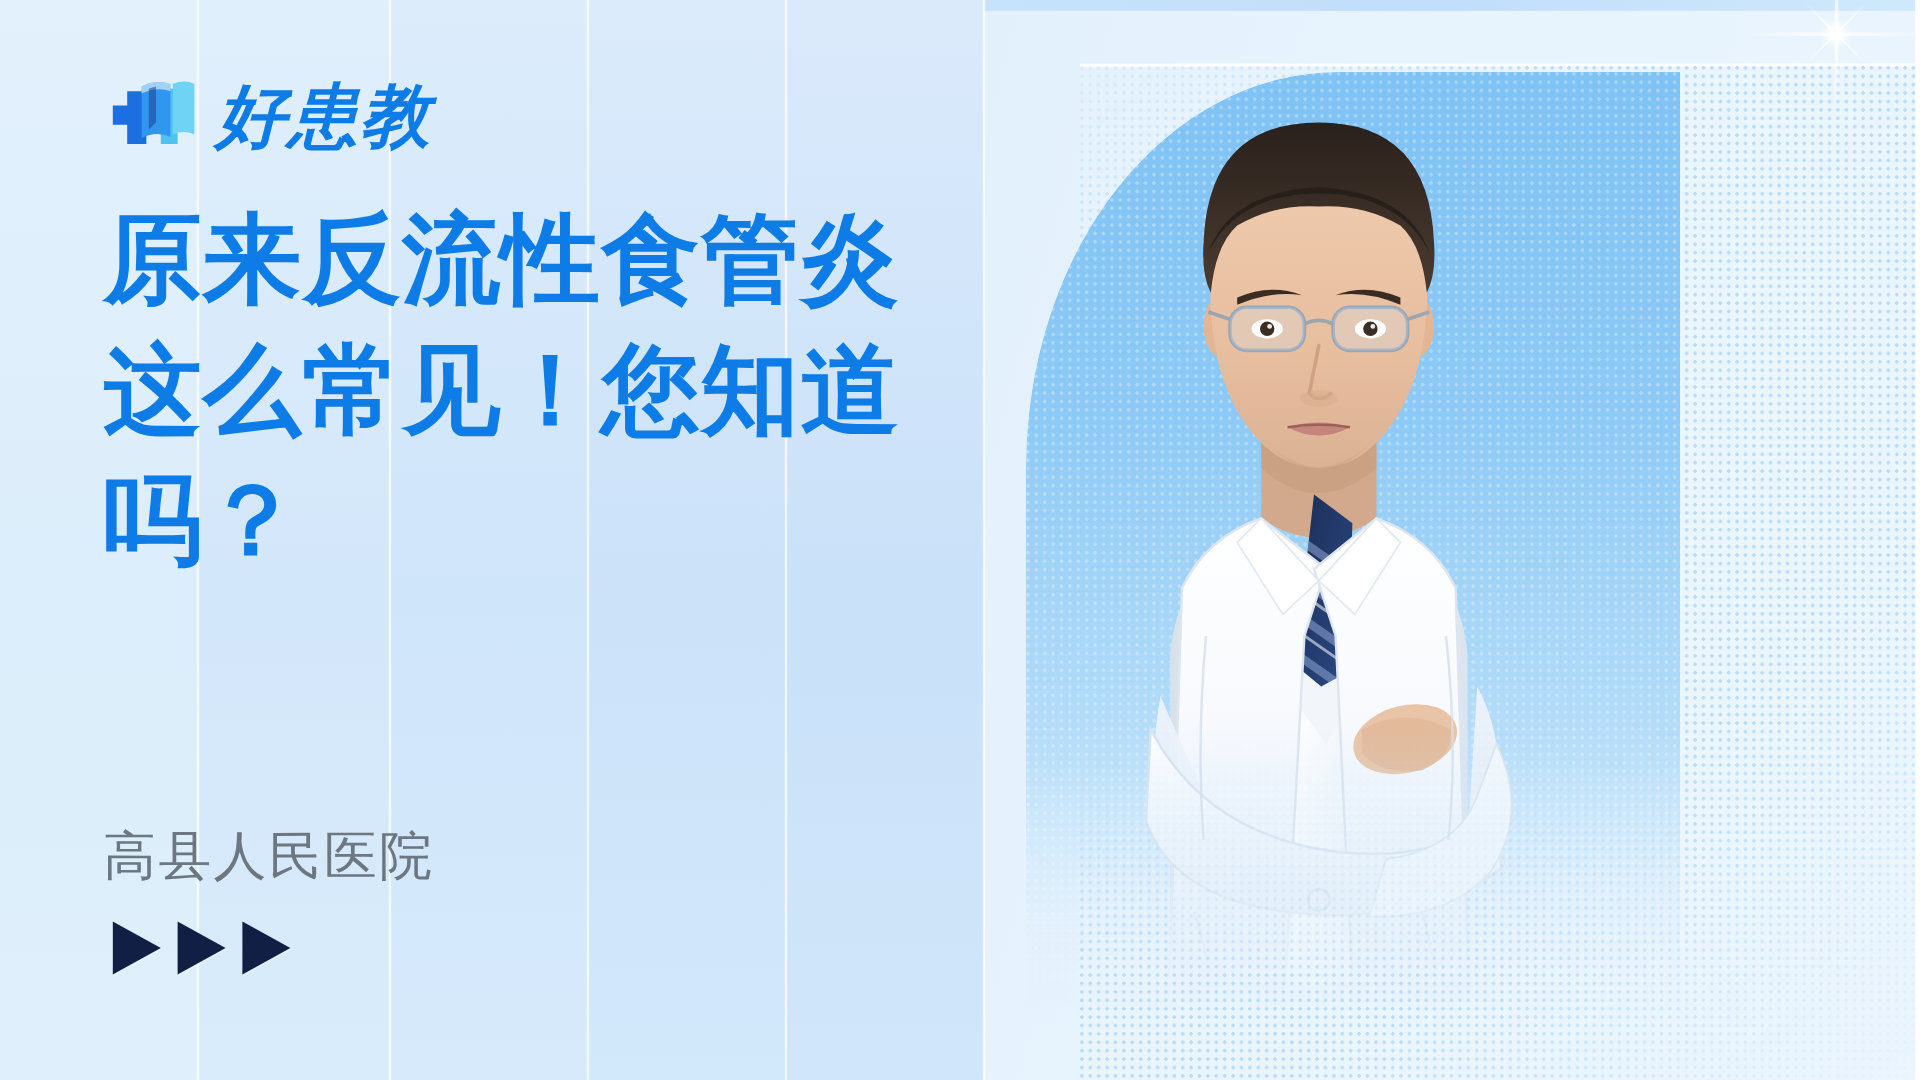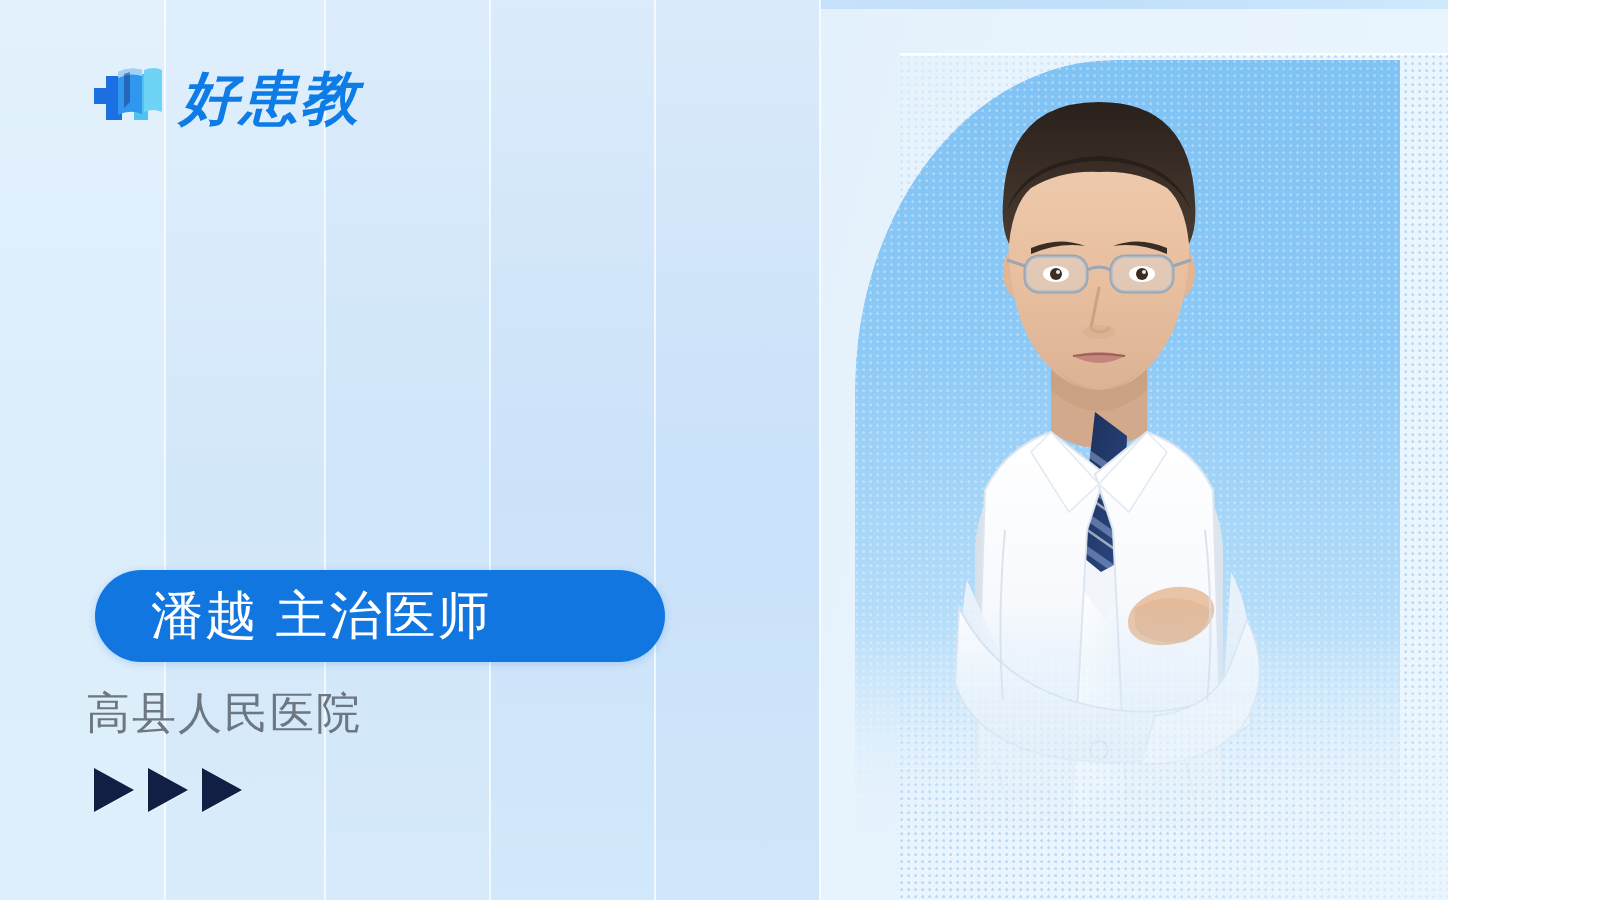--- a/index.html
+++ b/index.html
@@ -5,21 +5,21 @@
 <style>
   html, body {
     margin: 0;
     padding: 0;
     background: #ffffff;
   }
   * { box-sizing: border-box; }
 
   .poster {
     position: relative;
-    width: 1448px;
+    width: 1596px;
     height: 900px;
     overflow: hidden;
     font-family: "Liberation Sans", "DejaVu Sans", sans-serif;
     background: linear-gradient(180deg, #dceefb 0%, #dcecfa 40%, #dbeafa 100%);
     text-decoration: underline;
   }
 
   
   .bg-base {
     position: absolute;
@@ -380,22 +380,24 @@
       <path d="M18 14 h16 v12 h12 v16 h-12 v16 h-16 v-16 h-12 v-16 h12 z" fill="#1b6fe0"></path>
       <path d="M46 12 h14 v16 h12 v14 h-12 v16 h-14 z" fill="#4fc2ef"></path>
       <path d="M30 10 q12 -6 24 -2 l0 44 q-12 -5 -24 1 z" fill="#2f97f0"></path>
       <path d="M30 10 q12 -6 24 -2 l0 6 q-12 -4 -24 2 z" fill="#ffffff" opacity=".55"></path>
       <path d="M36 12 l0 34 l6 -6 l0 -30 z" fill="#1b3f8c" opacity=".55"></path>
       <path d="M56 8 q10 -4 18 0 l0 42 q-9 -4 -18 0 z" fill="#6fd3f5"></path>
     </svg>
     <div class="brand-name">好患教</div>
   </div>
 
-
-  <div class="doctor-pill">潘越 主治医师</div>
+  <div class="headline">原来反流性食管炎
+这么常见！您知道
+吗？</div>
+
 
   <div class="hospital">高县人民医院</div>
 
   <div class="arrows">
     <div class="arrow"></div>
     <div class="arrow"></div>
     <div class="arrow"></div>
   </div>
 
 </div>

